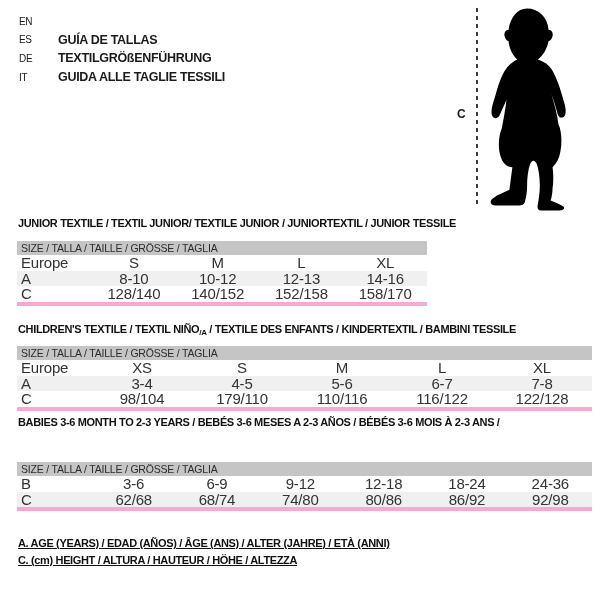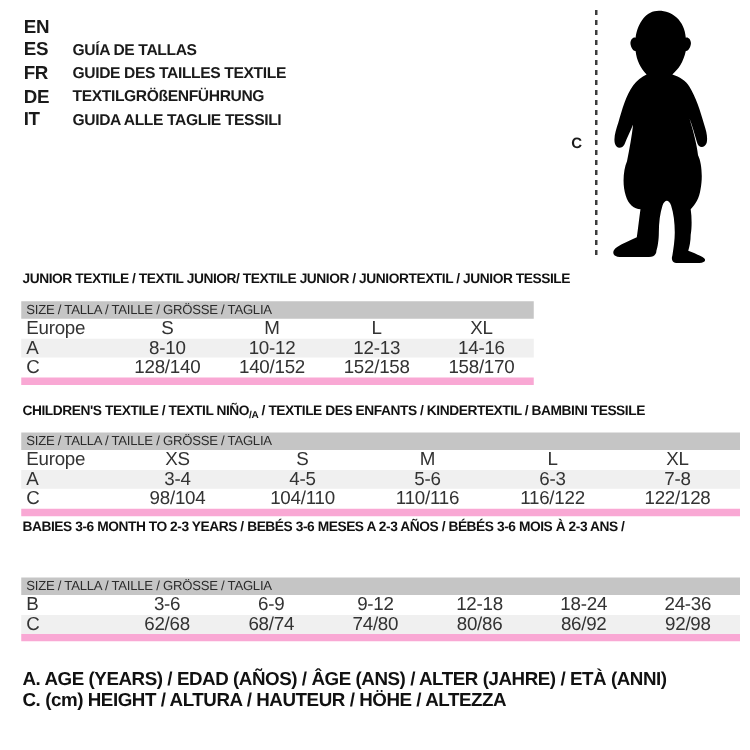--- a/index.html
+++ b/index.html
@@ -5,21 +5,21 @@
   html,body{margin:0;padding:0;}
   body{
     width:600px;height:600px;position:relative;overflow:hidden;
     background:#ffffff;
     font-family:"Liberation Sans", sans-serif;
     color:#1a1a1a;
   }
   
   .lang-list{position:absolute;left:19px;top:12px;}
   .lang-row{display:flex;height:18.6px;align-items:center;}
-  .lang-code{width:39px;font-size:15px;font-weight:700;letter-spacing:-0.3px;}
+  .lang-code{width:39px;font-size:10px;font-weight:400;letter-spacing:-0.3px;}
   .lang-label{font-size:12.5px;font-weight:700;letter-spacing:-0.3px;white-space:nowrap;}
 
   
   .dashed-line{
     position:absolute;left:476px;top:8px;width:2px;height:200px;
     background:repeating-linear-gradient(to bottom,#3c3c3c 0 4px,transparent 4px 8px);
   }
   .height-label{position:absolute;left:457px;top:107px;font-size:12px;font-weight:700;}
   .baby-svg{position:absolute;left:482px;top:5px;width:98px;height:207px;}
 
@@ -27,54 +27,50 @@
   .section-title{
     position:absolute;left:18px;font-size:11px;font-weight:700;
     letter-spacing:-0.35px;white-space:nowrap;color:#111;
   }
   .title-junior{top:217px;}
   .title-children{top:323px;}
   .title-babies{top:414px;line-height:16px;}
   .sub{font-size:8px;vertical-align:-2px;}
 
   
-  .size-table{position:absolute;left:17px;border-bottom:6px solid #f9a8d4;}
+  .size-table{position:absolute;left:17px;border-bottom:4px solid #f9a8d4;}
   .w-junior{width:410px;}
   .w-full{width:575px;}
   .tbl-junior{top:241px;}
   .tbl-children{top:346px;}
   .tbl-babies{top:462px;}
   .size-bar{
     background:#c5c5c5;height:14px;display:flex;align-items:center;
     padding-left:4px;font-size:10.5px;color:#2b2b2b;letter-spacing:-0.2px;
     box-sizing:border-box;
   }
   .t-row{display:flex;height:15.5px;align-items:center;font-size:15px;color:#333;letter-spacing:-0.2px;}
   .t-row.shaded{background:#f0f0f0;}
   .t-label{width:75px;padding-left:4px;box-sizing:border-box;}
   .t-cell{flex:1;text-align:center;}
 
   
   .legend{position:absolute;left:18px;top:535px;}
-  .legend-line{font-size:15px;font-weight:700;letter-spacing:-0.35px;line-height:17px;white-space:nowrap;color:#111;}
+  .legend-line{font-size:11px;font-weight:700;letter-spacing:-0.35px;line-height:17px;white-space:nowrap;color:#111;text-decoration:underline;}
 </style>
 </head>
 <body>
 
 <div class="lang-list">
   <div class="lang-row">
     <span class="lang-code">EN</span>
   </div>
   <div class="lang-row">
     <span class="lang-code">ES</span>
     <span class="lang-label">GUÍA DE TALLAS</span>
-  </div>
-  <div class="lang-row">
-    <span class="lang-code">FR</span>
-    <span class="lang-label">GUIDE DES TAILLES TEXTILE</span>
   </div>
   <div class="lang-row">
     <span class="lang-code">DE</span>
     <span class="lang-label">TEXTILGRÖßENFÜHRUNG</span>
   </div>
   <div class="lang-row">
     <span class="lang-code">IT</span>
     <span class="lang-label">GUIDA ALLE TAGLIE TESSILI</span>
   </div>
 </div>
@@ -160,27 +156,27 @@
     <span class="t-cell">S</span>
     <span class="t-cell">M</span>
     <span class="t-cell">L</span>
     <span class="t-cell">XL</span>
   </div>
   <div class="t-row shaded">
     <span class="t-label">A</span>
     <span class="t-cell">3-4</span>
     <span class="t-cell">4-5</span>
     <span class="t-cell">5-6</span>
-    <span class="t-cell">6-3</span>
+    <span class="t-cell">6-7</span>
     <span class="t-cell">7-8</span>
   </div>
   <div class="t-row">
     <span class="t-label">C</span>
     <span class="t-cell">98/104</span>
-    <span class="t-cell">104/110</span>
+    <span class="t-cell">179/110</span>
     <span class="t-cell">110/116</span>
     <span class="t-cell">116/122</span>
     <span class="t-cell">122/128</span>
   </div>
 </div>
 
 <div class="section-title title-babies">
   <div>BABIES 3-6 MONTH TO 2-3 YEARS / BEBÉS 3-6 MESES A 2-3 AÑOS / BÉBÉS 3-6 MOIS À 2-3 ANS /</div>
 </div>
 <div class="size-table w-full tbl-babies">

